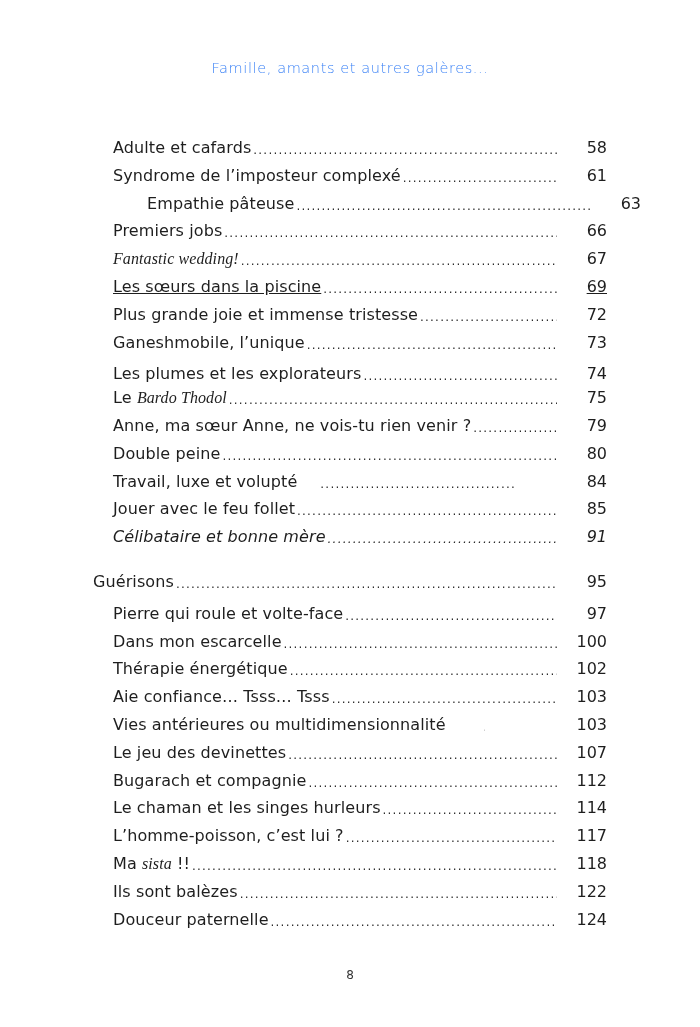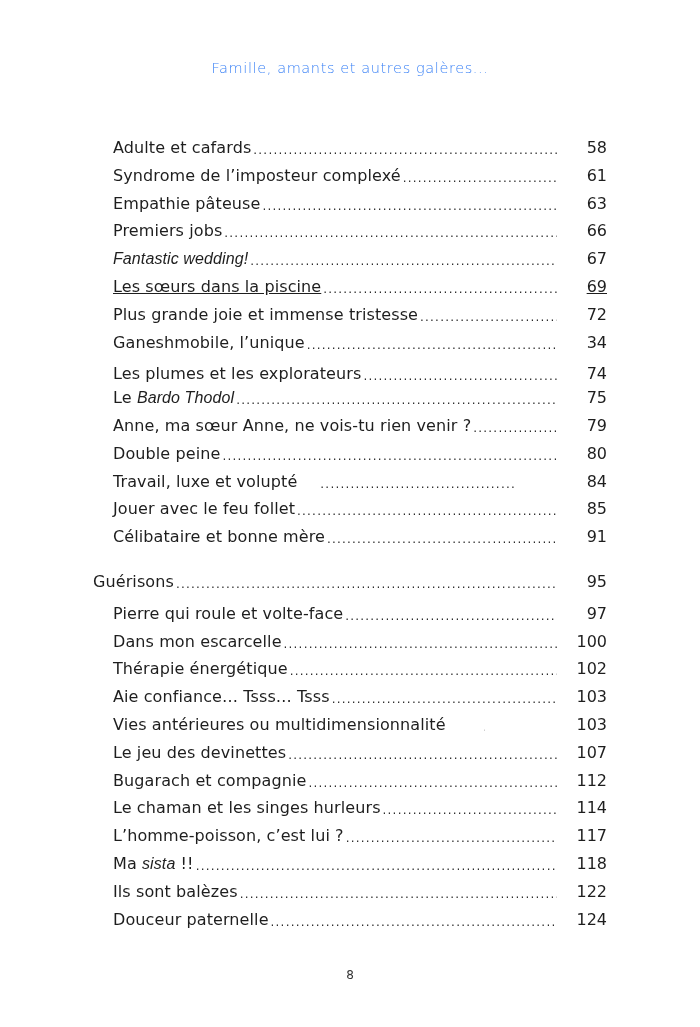--- a/index.html
+++ b/index.html
@@ -43,21 +43,21 @@
     white-space: nowrap;
   }
   .toc-row.sub { left: 113px; width: 494px; }
   .toc-row.section { left: 93px; width: 514px; }
   .toc-title {
     flex: 0 0 auto;
     font-family: "DejaVu Sans", "Liberation Sans", sans-serif;
     font-size: 16px;
     letter-spacing: 0.1px;
   }
-  .toc-title .it { font-style: italic; font-family: Liberation Sans, sans-serif; }
+  .toc-title .it { font-style: italic; font-family: Liberation Serif, serif; }
   .toc-leader {
     flex: 1 1 auto;
     overflow: hidden;
     position: relative;
     margin: 0 0 0 2px;
     height: 28px;
   }
   .toc-leader::after {
     content: "........................................................................................................................................................................................................................";
     position: absolute;
@@ -101,21 +101,21 @@
       <span class="toc-leader"></span>
       <span class="toc-gap"></span>
       <span class="toc-page">58</span>
     </div>
     <div class="toc-row sub" style="top: 28px;">
       <span class="toc-title"><span>Syndrome de l’imposteur complexé</span></span>
       <span class="toc-leader"></span>
       <span class="toc-gap"></span>
       <span class="toc-page">61</span>
     </div>
-    <div class="toc-row sub" style="top: 56px;">
+    <div class="toc-row sub" style="top: 56px; margin-left: 34px;">
       <span class="toc-title"><span>Empathie pâteuse</span></span>
       <span class="toc-leader"></span>
       <span class="toc-gap"></span>
       <span class="toc-page">63</span>
     </div>
     <div class="toc-row sub" style="top: 83px;">
       <span class="toc-title"><span>Premiers jobs</span></span>
       <span class="toc-leader"></span>
       <span class="toc-gap"></span>
       <span class="toc-page">66</span>
@@ -135,21 +135,21 @@
     <div class="toc-row sub" style="top: 167px;">
       <span class="toc-title"><span>Plus grande joie et immense tristesse</span></span>
       <span class="toc-leader"></span>
       <span class="toc-gap"></span>
       <span class="toc-page">72</span>
     </div>
     <div class="toc-row sub" style="top: 195px;">
       <span class="toc-title"><span>Ganeshmobile, l’unique</span></span>
       <span class="toc-leader"></span>
       <span class="toc-gap"></span>
-      <span class="toc-page">34</span>
+      <span class="toc-page">73</span>
     </div>
     <div class="toc-row sub" style="top: 226px;">
       <span class="toc-title"><span>Les plumes et les explorateurs</span></span>
       <span class="toc-leader"></span>
       <span class="toc-gap"></span>
       <span class="toc-page">74</span>
     </div>
     <div class="toc-row sub" style="top: 250px;">
       <span class="toc-title"><span>Le </span><span class="it">Bardo Thodol</span></span>
       <span class="toc-leader"></span>
@@ -173,21 +173,21 @@
       <span class="toc-leader"></span>
       <span class="toc-gap"></span>
       <span class="toc-page">84</span>
     </div>
     <div class="toc-row sub" style="top: 361px;">
       <span class="toc-title"><span>Jouer avec le feu follet</span></span>
       <span class="toc-leader"></span>
       <span class="toc-gap"></span>
       <span class="toc-page">85</span>
     </div>
-    <div class="toc-row sub" style="top: 389px;">
+    <div class="toc-row sub" style="top: 389px; font-style: italic;">
       <span class="toc-title"><span>Célibataire et bonne mère</span></span>
       <span class="toc-leader"></span>
       <span class="toc-gap"></span>
       <span class="toc-page">91</span>
     </div>
     <div class="toc-row section" style="top: 434px;">
       <span class="toc-title"><span>Guérisons</span></span>
       <span class="toc-leader"></span>
       <span class="toc-gap"></span>
       <span class="toc-page">95</span>

